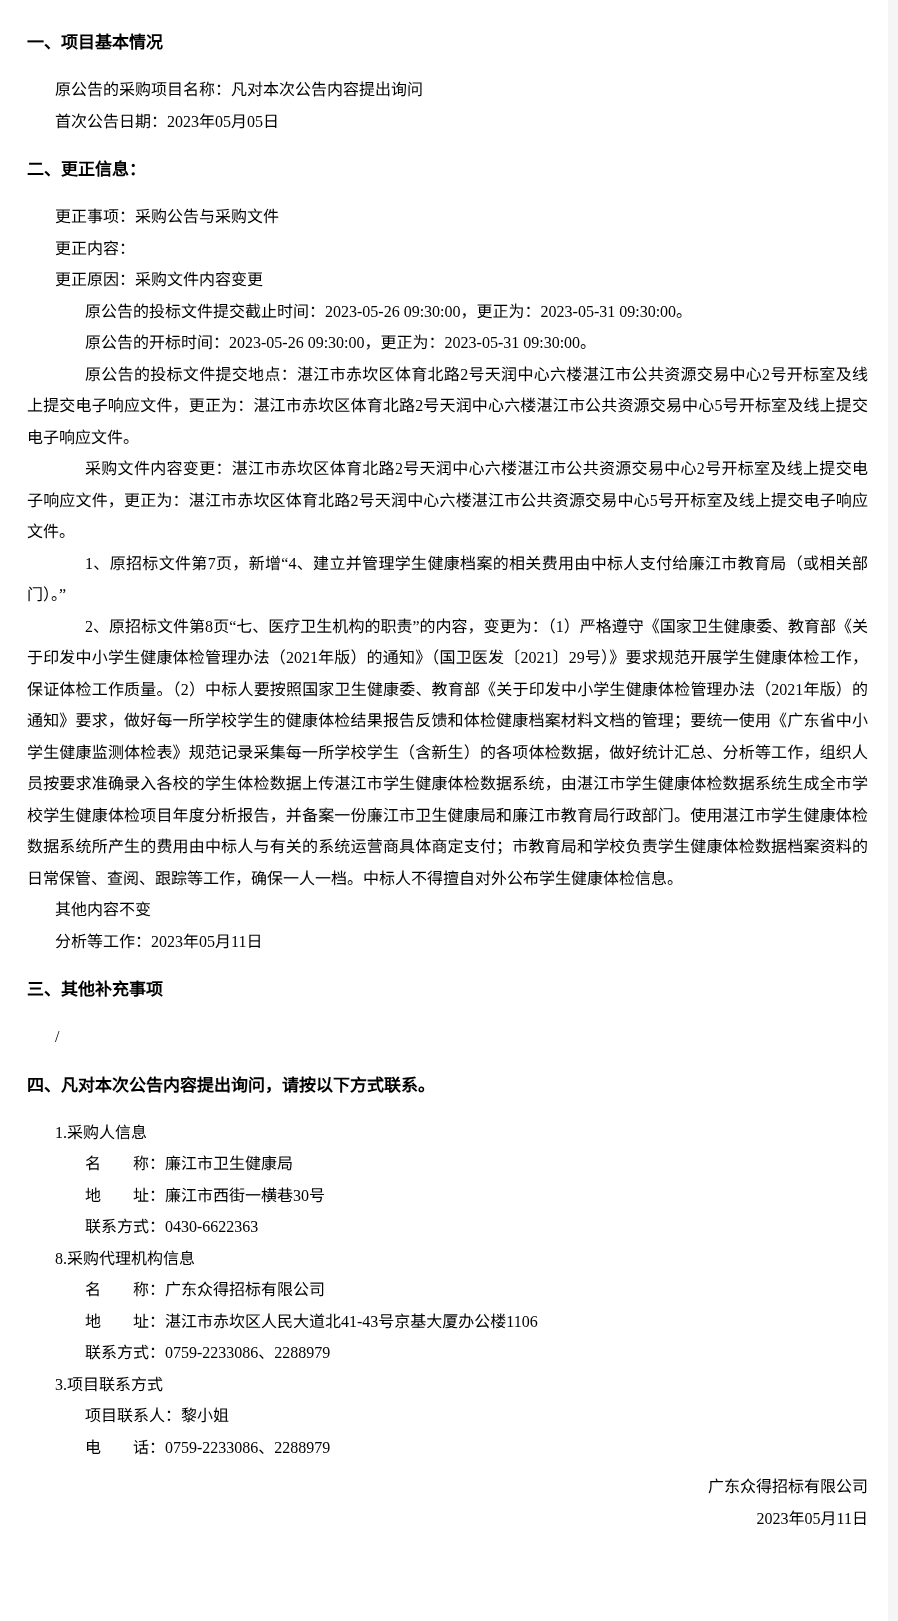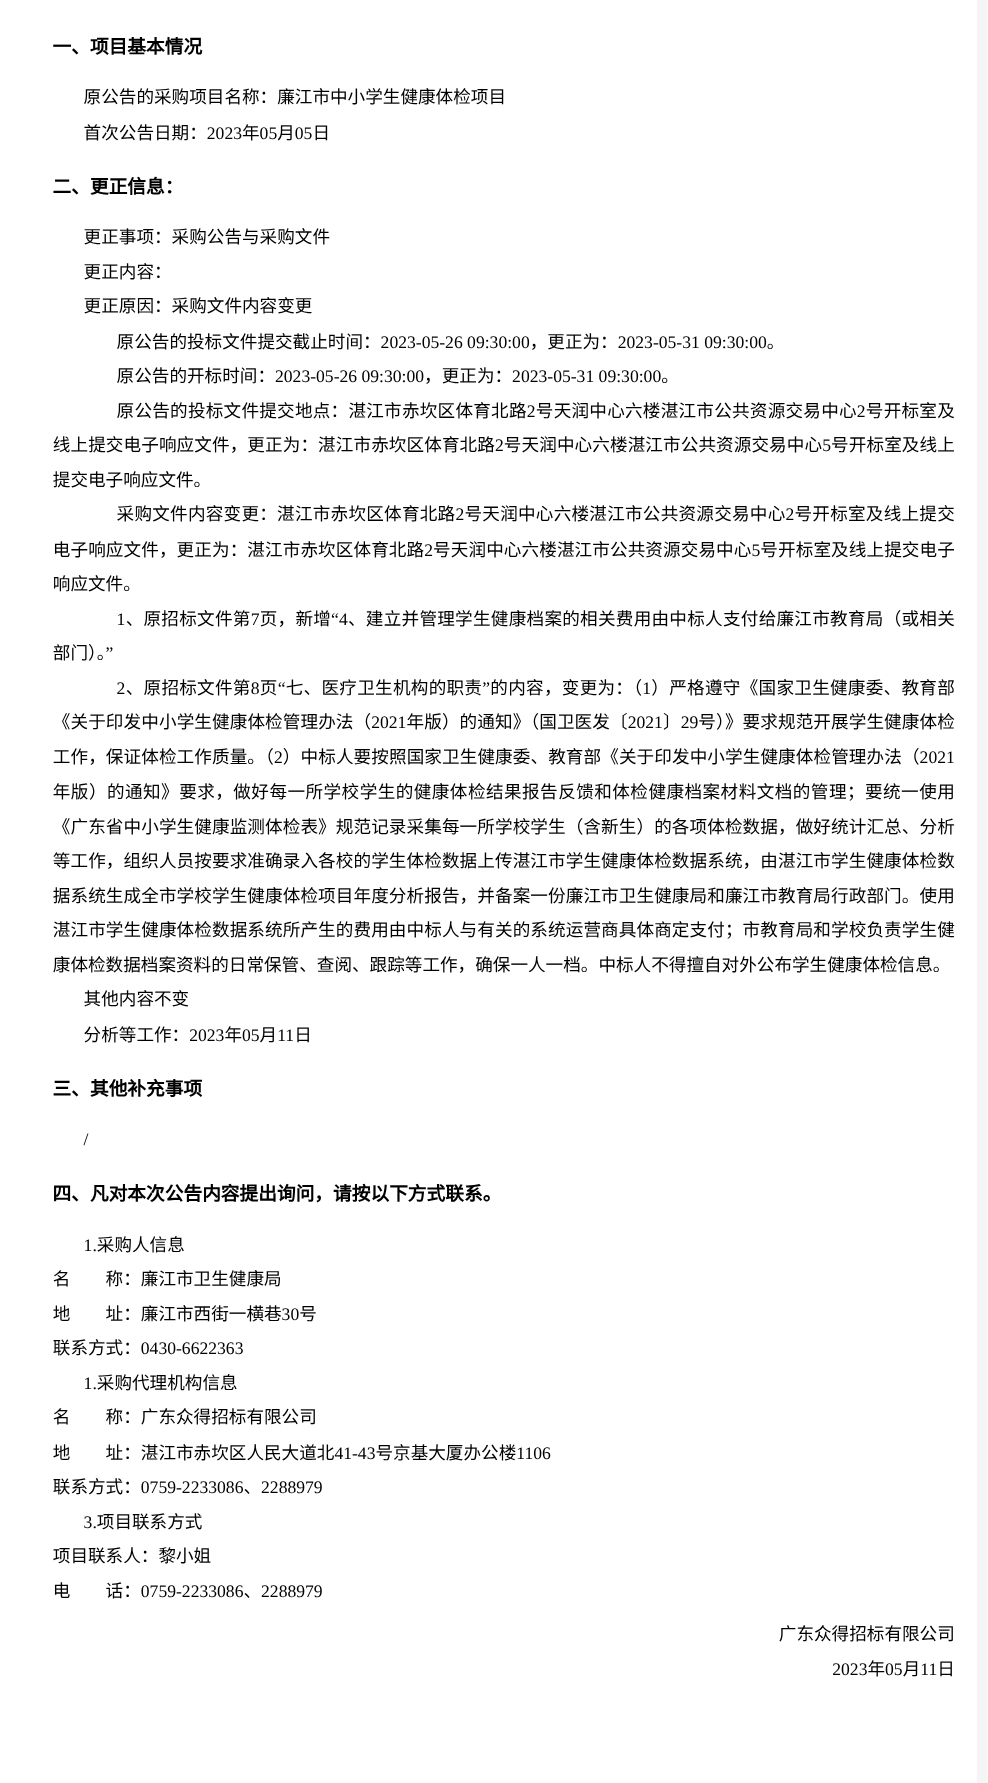--- a/index.html
+++ b/index.html
@@ -14,51 +14,51 @@
   }
   .right-gutter {
     position: absolute;
     top: 0; right: 0;
     width: 10px; height: 100%;
     background: #f5f5f5;
   }
   .content {
     box-sizing: border-box;
     width: 888px;
-    padding: 10px 20px 0 48px;
+    padding: 10px 20px 0 27px;
     font-size: 16px;
     line-height: 31.5px;
     text-align: justify;
   }
   h2.sec-heading {
     font-size: 17px;
     font-weight: bold;
     line-height: 22px;
     margin: 22px 0 20px 0;
     text-align: left;
   }
   .line-l1   { margin-left: 28px; }   
   .line-para { text-indent: 58px; }   
   .line-num  { margin-left: 28px; }   
-  .line-field{ }   
+  .line-field{ margin-left: 58px; }   
   .signature {
     margin-top: 8px;
     text-align: right;
   }
   .signature div { line-height: 31.5px; }
 </style>
 </head>
 <body>
 
 <div class="page">
   <div class="content">
 
     <section>
       <h2 class="sec-heading">一、项目基本情况</h2>
-      <div class="line-l1">原公告的采购项目名称：廉江市中小学生健康体检项目</div>
+      <div class="line-l1">原公告的采购项目名称：凡对本次公告内容提出询问</div>
       <div class="line-l1">首次公告日期：2023年05月05日</div>
     </section>
 
     <section>
       <h2 class="sec-heading">二、更正信息：</h2>
       <div class="line-l1">更正事项：采购公告与采购文件</div>
       <div class="line-l1">更正内容：</div>
       <div class="line-l1">更正原因：采购文件内容变更</div>
       <div class="line-para">原公告的投标文件提交截止时间：2023-05-26 09:30:00，更正为：2023-05-31 09:30:00。</div>
       <div class="line-para">原公告的开标时间：2023-05-26 09:30:00，更正为：2023-05-31 09:30:00。</div>
@@ -74,21 +74,21 @@
       <h2 class="sec-heading">三、其他补充事项</h2>
       <div class="line-l1">/</div>
     </section>
 
     <section>
       <h2 class="sec-heading">四、凡对本次公告内容提出询问，请按以下方式联系。</h2>
       <div class="line-num">1.采购人信息</div>
       <div class="line-field">名　　称：廉江市卫生健康局</div>
       <div class="line-field">地　　址：廉江市西街一横巷30号</div>
       <div class="line-field">联系方式：0430-6622363</div>
-      <div class="line-num">1.采购代理机构信息</div>
+      <div class="line-num">8.采购代理机构信息</div>
       <div class="line-field">名　　称：广东众得招标有限公司</div>
       <div class="line-field">地　　址：湛江市赤坎区人民大道北41-43号京基大厦办公楼1106</div>
       <div class="line-field">联系方式：0759-2233086、2288979</div>
       <div class="line-num">3.项目联系方式</div>
       <div class="line-field">项目联系人：黎小姐</div>
       <div class="line-field">电　　话：0759-2233086、2288979</div>
     </section>
 
     <div class="signature">
       <div>广东众得招标有限公司</div>

